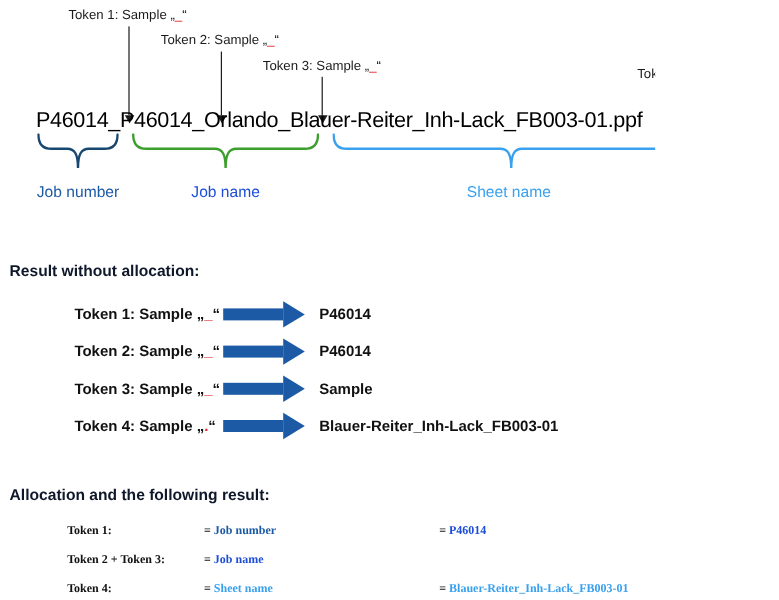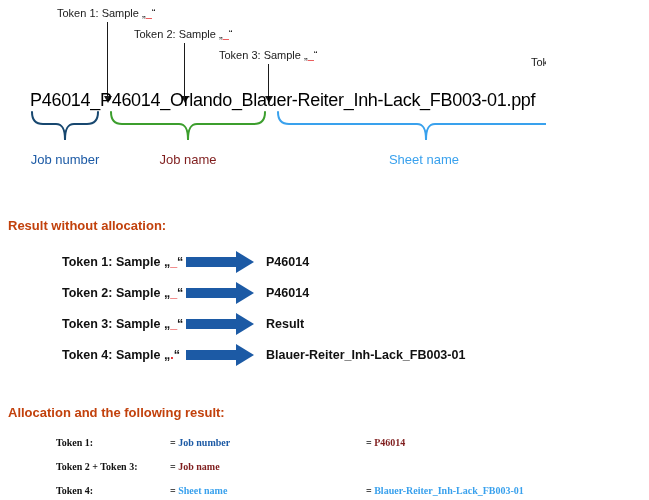--- a/index.html
+++ b/index.html
@@ -14,24 +14,24 @@
   
   .vline{width:1px;background:#1b1b1b;}
   .vhead{width:0;height:0;border-left:4px solid transparent;border-right:4px solid transparent;border-top:7px solid #1b1b1b;}
   
   .filename{font-size:18px;font-weight:400;letter-spacing:-0.3px;color:#000;white-space:nowrap;}
   
   svg.brace{display:block;}
   
   .seglabel{font-size:13px;white-space:nowrap;transform:translateX(-50%);}
   .c-blue{color:#1c5aa5;}
-  .c-green{color:#7f1d1d;}
+  .c-green{color:#1d4ed8;}
   .c-lblue{color:#39a1ed;}
   
-  .heading{font-size:13px;font-weight:700;color:#c2410c;white-space:nowrap;}
+  .heading{font-size:13px;font-weight:700;color:#0f172a;white-space:nowrap;}
   
   .rrow{height:22px;width:560px;}
   .rtoken{position:absolute;left:0;top:0;line-height:22px;font-size:12.5px;font-weight:700;color:#111;white-space:nowrap;}
   .arrow-body{position:absolute;left:124px;top:6px;width:50px;height:10px;background:#1c5aa5;}
   .arrow-head{position:absolute;left:174px;top:0;width:0;height:0;border-top:11px solid transparent;border-bottom:11px solid transparent;border-left:18px solid #1c5aa5;}
   .rvalue{position:absolute;left:204px;top:0;line-height:22px;font-size:12.5px;font-weight:700;color:#111;white-space:nowrap;}
   
   .arow{height:18px;width:585px;font-size:10px;font-weight:700;font-family:Liberation Serif, serif;}
   .acol-token{position:absolute;left:0;top:0;line-height:18px;color:#111;white-space:nowrap;}
   .acol-field{position:absolute;left:114px;top:0;line-height:18px;white-space:nowrap;}
@@ -92,21 +92,21 @@
   <div class="abs rrow" style="left:62px;top:282px;">
     <span class="rtoken"><span>Token 2: Sample „</span><span class="red">_</span><span>“</span></span>
     <span class="arrow-body"></span>
       <span class="arrow-head"></span>
     <span class="rvalue">P46014</span>
   </div>
   <div class="abs rrow" style="left:62px;top:313px;">
     <span class="rtoken"><span>Token 3: Sample „</span><span class="red">_</span><span>“</span></span>
     <span class="arrow-body"></span>
       <span class="arrow-head"></span>
-    <span class="rvalue">Result</span>
+    <span class="rvalue">Sample</span>
   </div>
   <div class="abs rrow" style="left:62px;top:344px;">
     <span class="rtoken"><span>Token 4: Sample „</span><span class="red">.</span><span>“</span></span>
     <span class="arrow-body"></span>
       <span class="arrow-head"></span>
     <span class="rvalue">Blauer-Reiter_Inh-Lack_FB003-01</span>
   </div>
 
   <div class="abs heading" style="left:8px;top:405px;">Allocation and the following result:</div>
 

